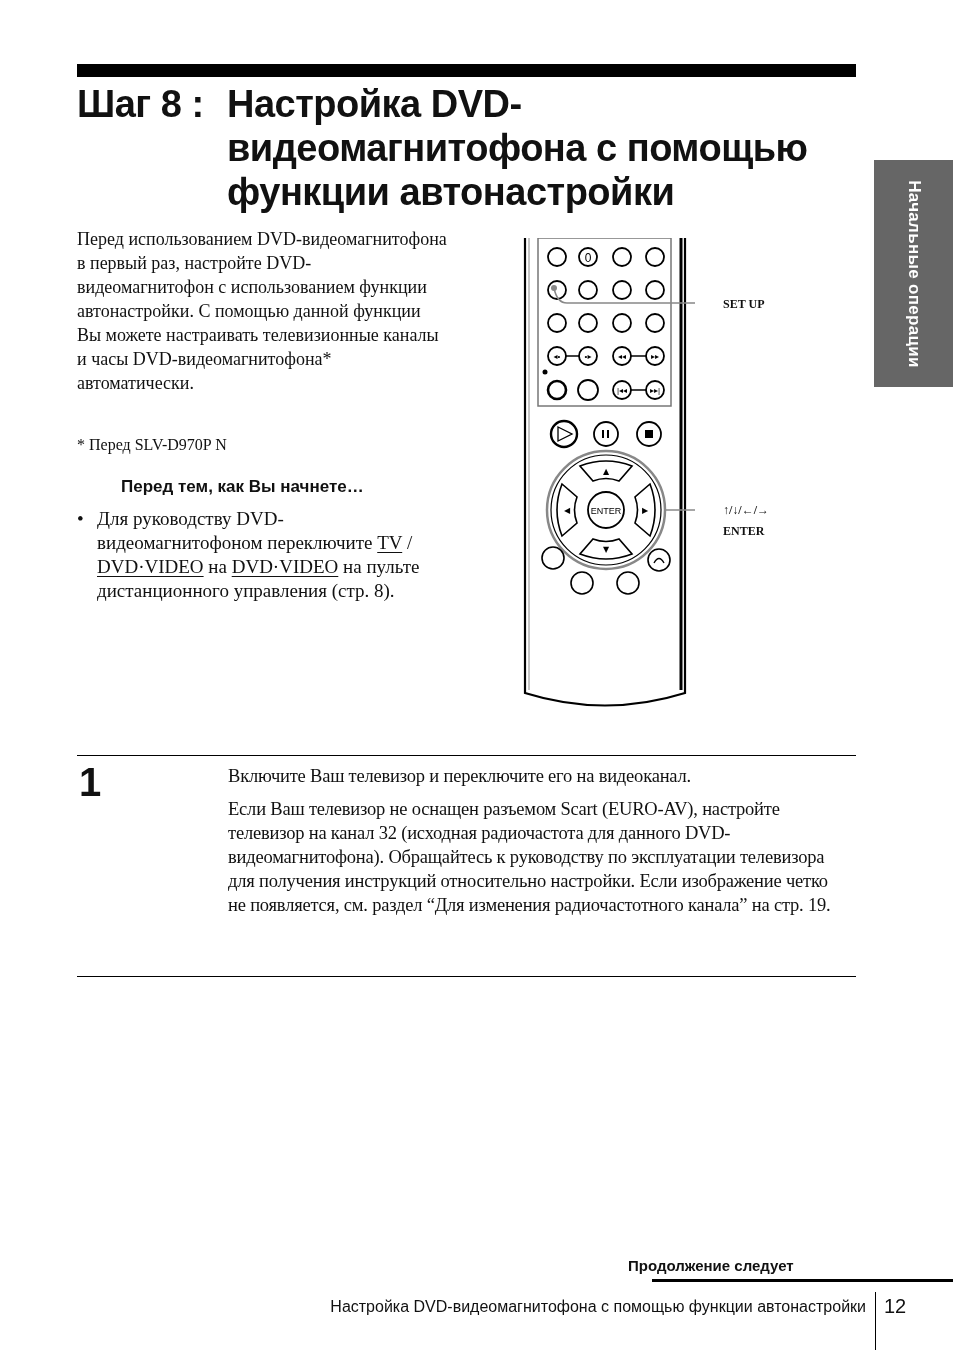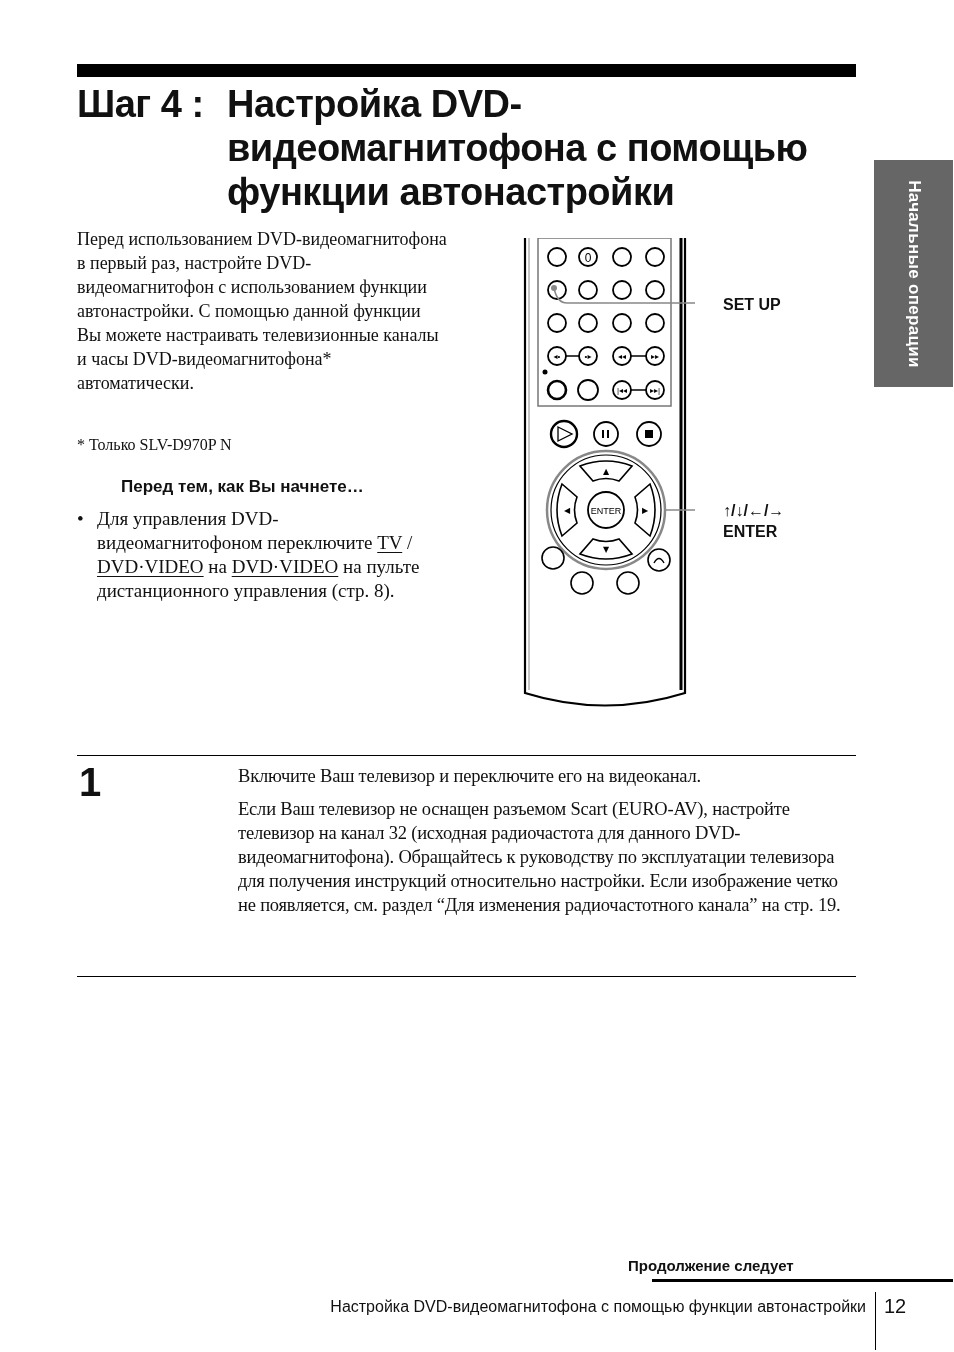--- a/index.html
+++ b/index.html
@@ -17,59 +17,59 @@
   #intro { position: absolute; left: 77px; top: 227px; width: 370px; font-family: Liberation Serif, serif; font-size: 18px; line-height: 24px; }
   #intro p { margin: 0; }
   #footnote { position: absolute; left: 77px; top: 436px; font-family: "Liberation Serif", serif; font-size: 16px; }
   #before-heading { position: absolute; left: 77px; top: 477px; font-family: "Liberation Sans", sans-serif; font-weight: bold; font-size: 17px; margin-left: 44px; }
   #bullet { position: absolute; left: 77px; top: 507px; width: 360px; font-family: "Liberation Serif", serif; font-size: 19px; line-height: 24px; }
   #bullet .dot { position: absolute; left: 0; top: 0; }
   #bullet .btxt { margin-left: 20px; }
   .ul { text-decoration: underline; text-underline-offset: 3px; }
 
   #remote { position: absolute; left: 515px; top: 238px; width: 180px; height: 495px; }
-  .callout-label { position: absolute; font-family: Liberation Sans, sans-serif; font-weight: bold; font-size: 16px; line-height: 21px; }
+  .callout-label { position: absolute; font-family: Liberation Serif, serif; font-weight: bold; font-size: 12px; line-height: 21px; }
   #label-setup { left: 723px; top: 294px; }
   #label-enter { left: 723px; top: 500px; }
 
   .hr { position: absolute; left: 77px; width: 779px; height: 1px; background: #000; }
   #step-num { position: absolute; left: 79px; top: 760px; font-family: "Liberation Sans", sans-serif; font-weight: bold; font-size: 40px; }
-  #step-body { position: absolute; left: 238px; top: 764px; width: 612px; font-family: "Liberation Serif", serif; font-size: 18.5px; line-height: 24px; letter-spacing: -0.2px; }
+  #step-body { position: absolute; left: 228px; top: 764px; width: 612px; font-family: "Liberation Serif", serif; font-size: 18.5px; line-height: 24px; letter-spacing: -0.2px; }
   #step-body p { margin: 0 0 9px 0; }
 
   #continued { position: absolute; left: 628px; top: 1257px; font-family: "Liberation Sans", sans-serif; font-weight: bold; font-size: 15px; }
   #continued-rule { position: absolute; left: 652px; top: 1279px; width: 301px; height: 3px; background: #000; }
   #footer-title { position: absolute; right: 88px; top: 1298px; font-family: "Liberation Sans", sans-serif; font-size: 16px; white-space: nowrap; }
   #footer-sep { position: absolute; left: 875px; top: 1292px; width: 1px; height: 58px; background: #000; }
   #page-num { position: absolute; left: 884px; top: 1295px; font-family: "Liberation Sans", sans-serif; font-size: 20px; }
 </style>
 </head>
 <body>
 
 <div id="top-rule"></div>
 
 <div id="title">
-  <span class="step">Шаг 4 :</span>
+  <span class="step">Шаг 8 :</span>
   <span class="text">Настройка DVD-видеомагнитофона с помощью функции автонастройки</span>
 </div>
 
 <div id="side-tab">
   <span>Начальные операции</span>
 </div>
 
 <div id="intro">
   <p>Перед использованием DVD-видеомагнитофона в первый раз, настройте DVD-видеомагнитофон с использованием функции автонастройки.  С помощью данной функции Вы можете настраивать телевизионные каналы и часы DVD-видеомагнитофона* автоматически.</p>
 </div>
-<div id="footnote">*  Только SLV-D970P N</div>
+<div id="footnote">*  Перед SLV-D970P N</div>
 
 <div id="before-heading">Перед тем, как Вы начнете…</div>
 <div id="bullet">
   <span class="dot">•</span>
   <div class="btxt">
-    <span>Для управления DVD-видеомагнитофоном переключите</span>
+    <span>Для руководству DVD-видеомагнитофоном переключите</span>
     <span class="ul">TV</span><span> / </span><span class="ul">DVD·VIDEO</span><span> на </span><span class="ul">DVD·VIDEO</span>
     <span>на пульте дистанционного управления (стр. 8).</span>
   </div>
 </div>
 
 <svg id="remote" viewBox="0 0 180 495" xmlns="http://www.w3.org/2000/svg">
   <g fill="none" stroke="#000">
 
     <path d="M10 0 V455 Q90 480 170 455 V0" stroke-width="2.2"></path>
     <path d="M14 0 V452" stroke="#888" stroke-width="1"></path>

